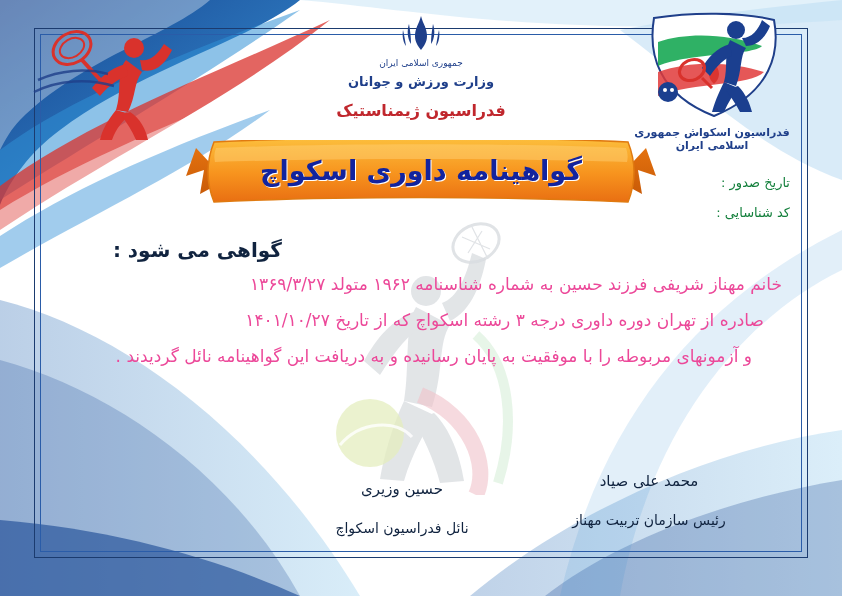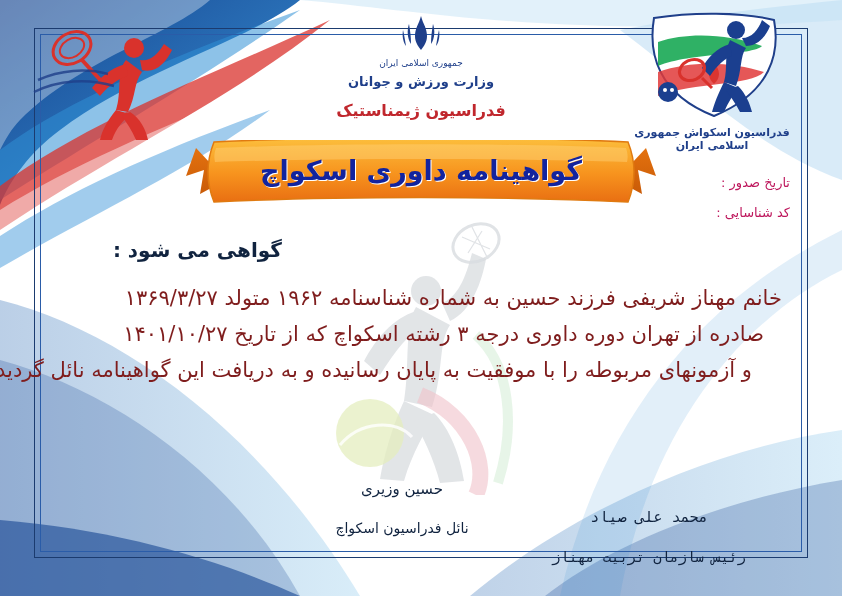--- a/index.html
+++ b/index.html
@@ -107,46 +107,46 @@
     text-shadow: 1px 1px 0 #ffffff;
     letter-spacing: 1px;
   }
 
   
   .meta {
     position: absolute;
     right: 52px;
     top: 168px;
     text-align: right;
-    color: #be185d;
+    color: #15803d;
     font-size: 13px;
     line-height: 30px;
     direction: rtl;
   }
   .meta .meta-row { white-space: nowrap; }
 
   
   .certify-heading {
     position: absolute;
     right: 560px;
     top: 238px;
     font-size: 20px;
     font-weight: bold;
     color: #10233f;
     direction: rtl;
     white-space: nowrap;
   }
   .body-lines {
     position: absolute;
     right: 60px;
-    top: 280px;
+    top: 266px;
     width: 726px;
     direction: rtl;
-    color: #7f1d1d;
-    font-size: 21px;
+    color: #ec4899;
+    font-size: 17px;
     line-height: 36px;
     text-align: right;
   }
   .body-lines .ln { white-space: nowrap; }
   .body-lines .ln.l2 { padding-right: 18px; }
   .body-lines .ln.l3 { padding-right: 55px; }
   .body-lines .ln.l4 { padding-right: 30px; }
 
   
   .sig {
@@ -157,21 +157,21 @@
   }
   .sig .name {
     font-size: 15px;
     margin-bottom: 22px;
     white-space: nowrap;
   }
   .sig .role {
     font-size: 14px;
     white-space: nowrap;
   }
-  .sig-right { right: 78px; top: 508px; width: 230px; font-family: Liberation Mono, monospace; }
+  .sig-right { right: 78px; top: 472px; width: 230px; }
   .sig-center { right: 310px; top: 480px; width: 260px; }
 
   
   .watermark {
     position: absolute;
     left: 300px;
     top: 215px;
     opacity: 0.55;
     pointer-events: none;
   }

